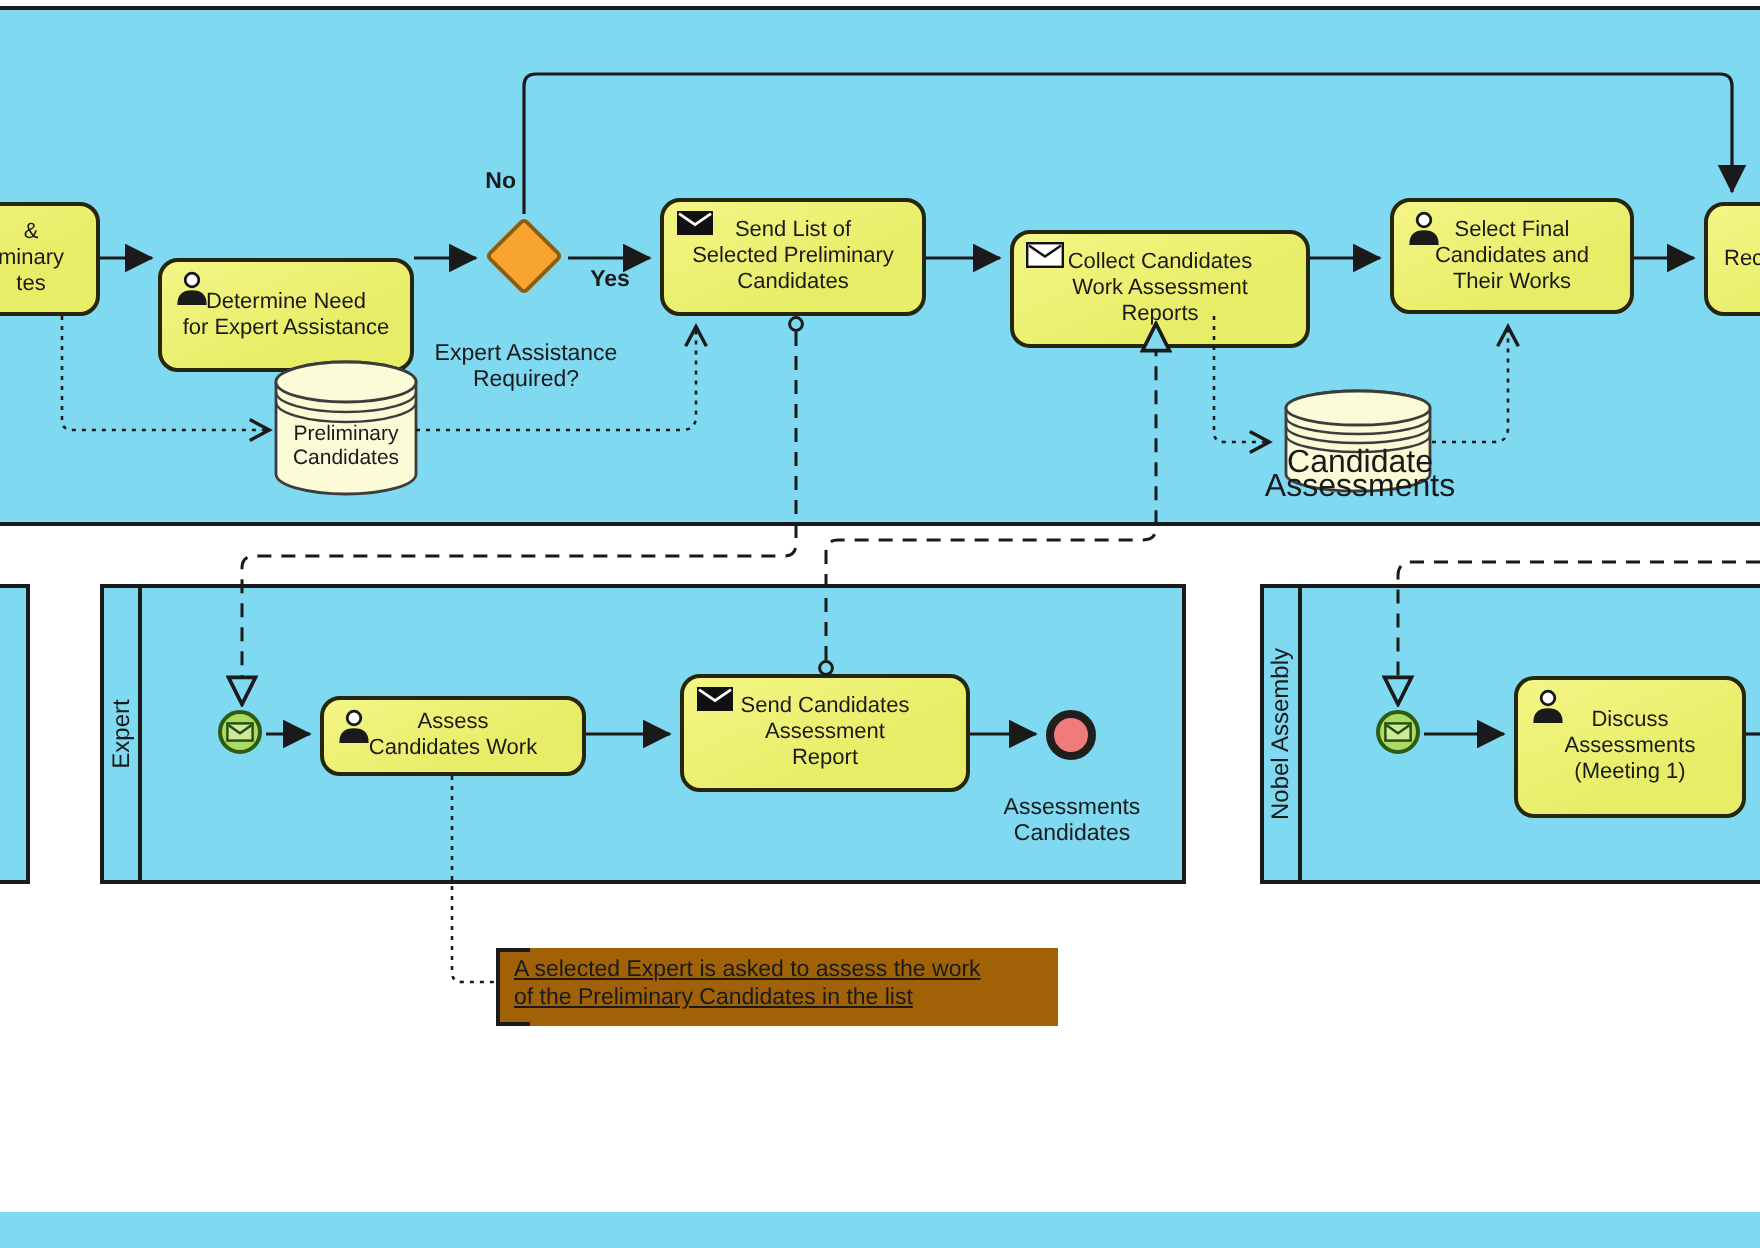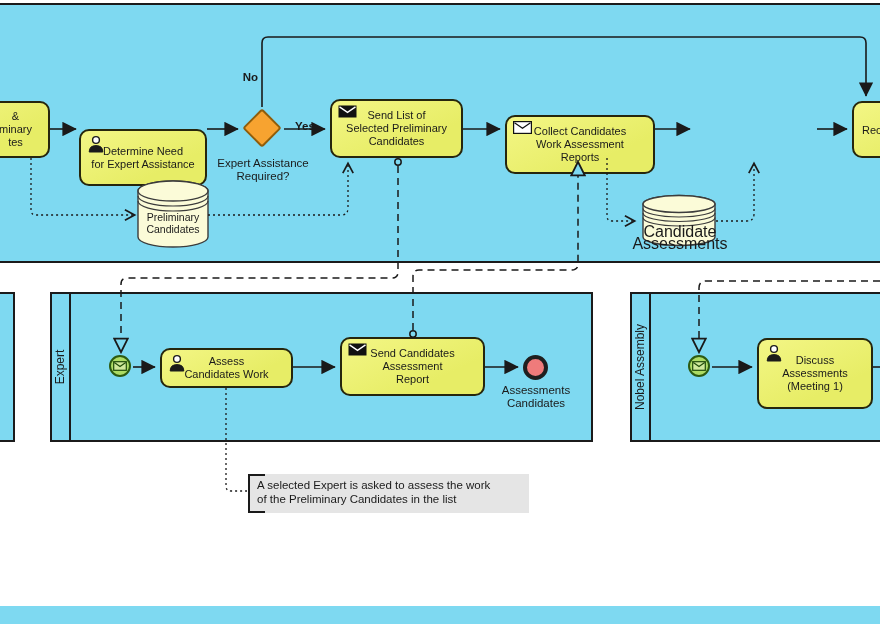--- a/index.html
+++ b/index.html
@@ -16,26 +16,26 @@
         font-size:11px;line-height:13px;}
   .task .icon{position:absolute;left:5px;top:4px;width:20px;height:19px;}
   .gateway{position:absolute;left:248px;top:114px;width:24px;height:24px;background:#F7A330;
            border:2px solid #8F5D0B;border-radius:3px;transform:rotate(45deg);z-index:2;}
   .event{position:absolute;border-radius:50%;box-sizing:content-box;z-index:2;
          display:flex;align-items:center;justify-content:center;}
   .start-event{width:18px;height:18px;border:2px solid #2C5B12;background:#ACDB64;}
   .end-event{width:17px;height:17px;border:4px solid #1f1f1f;background:#EF7B7B;}
   .store{position:absolute;z-index:2;}
   .store-label{position:absolute;z-index:3;text-align:center;font-size:10.5px;line-height:12px;}
-  .label{position:absolute;z-index:3;font-size:11.5px;line-height:13px;}
+  .label{position:absolute;z-index:3;font-size:11.5px;line-height:13px;margin-top:14px;}
   .bold{font-weight:bold;}
   .center{text-align:center;}
-  .annotation{position:absolute;left:248px;top:474px;width:281px;height:39px;background:#e5e5e5;
+  .annotation{position:absolute;left:248px;top:474px;width:281px;height:39px;background:#a16207;
               border-left:2px solid #1a1a1a;box-sizing:border-box;z-index:2;
-              font-size:11.5px;line-height:14px;padding:4px 4px 0 7px;}
+              font-size:11.5px;line-height:14px;padding:4px 4px 0 7px;text-decoration:underline;}
   .annotation::before,.annotation::after{content:"";position:absolute;left:0;width:15px;height:2px;background:#1a1a1a;}
   .annotation::before{top:0;}
   .annotation::after{bottom:0;}
   .connectors{position:absolute;left:0;top:0;width:880px;height:624px;z-index:4;pointer-events:none;}
   .plines{position:absolute;right:0;top:0;height:100%;width:65px;display:flex;flex-direction:column;
           justify-content:center;align-items:center;}
   .rline{position:absolute;left:8px;top:50%;transform:translateY(-50%);}
 </style>
 </head>
 <body>
@@ -103,20 +103,33 @@
         <path d="M1.5,1.8 L9.5,7.3 L17.5,1.8" stroke="#111" stroke-width="1.2" fill="none"></path>
       </svg>
     </span>
     <div>
       <div>Collect Candidates</div>
       <div>Work Assessment</div>
       <div>Reports</div>
     </div>
   </div>
 
+  <div class="task" style="left:695px;top:99px;width:122px;height:58px;">
+    <span class="icon">
+      <svg width="20" height="19" viewBox="0 0 20 19">
+        <circle cx="10" cy="5" r="3.4" fill="#fff" stroke="#1a1a1a" stroke-width="1.4"></circle>
+        <path d="M3.2,17 Q3.2,10.6 10,10.6 Q16.8,10.6 16.8,17 Z" fill="#1a1a1a" stroke="#1a1a1a" stroke-width="1"></path>
+      </svg>
+    </span>
+    <div>
+      <div>Select Final</div>
+      <div>Candidates and</div>
+      <div>Their Works</div>
+    </div>
+  </div>
 
   <div class="task" style="left:852px;top:101px;width:120px;height:57px;">
     <div class="rline">Rec</div>
   </div>
 
   <div class="store" style="left:136px;top:179px;">
     <svg width="74" height="70" viewBox="0 0 74 70">
       <path d="M2,12 a35,10 0 0,1 70,0 l0,46 a35,10 0 0,1 -70,0 z" fill="#FBFBD8" stroke="#3c3c3c" stroke-width="1.4"></path>
       <ellipse cx="37" cy="12" rx="35" ry="10" fill="#FBFBD8" stroke="#3c3c3c" stroke-width="1.4"></ellipse>
       <path d="M2,17 a35,10 0 0,0 70,0" fill="none" stroke="#3c3c3c" stroke-width="1.2"></path>

